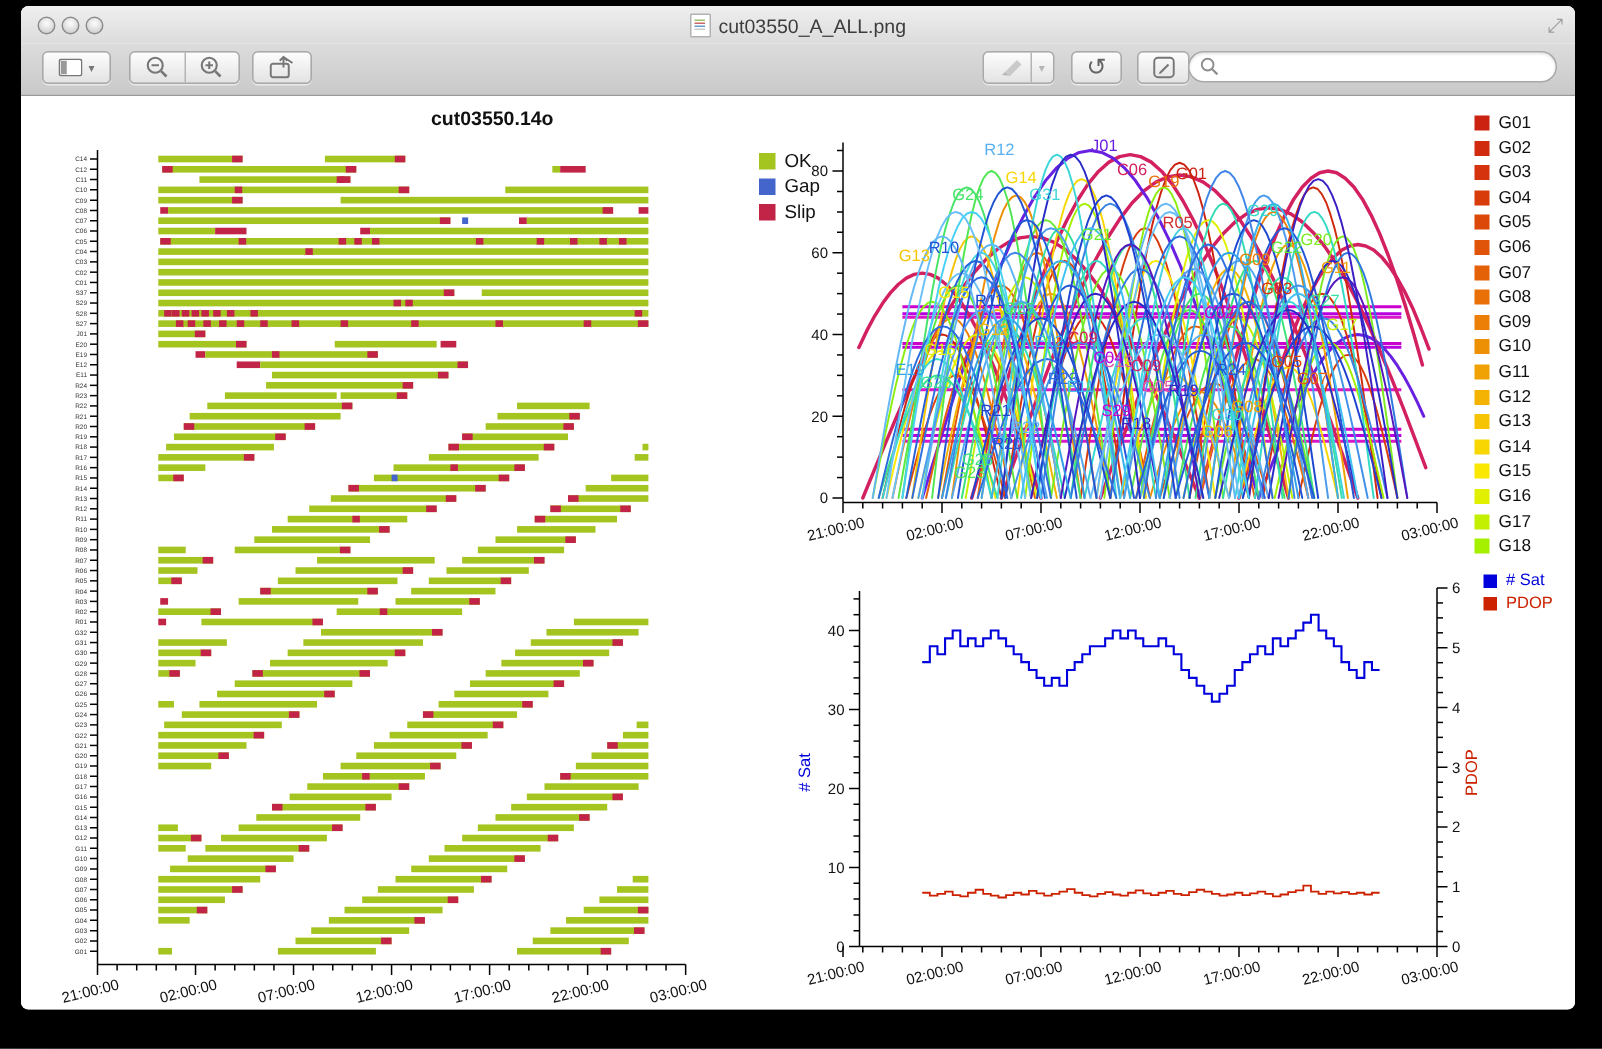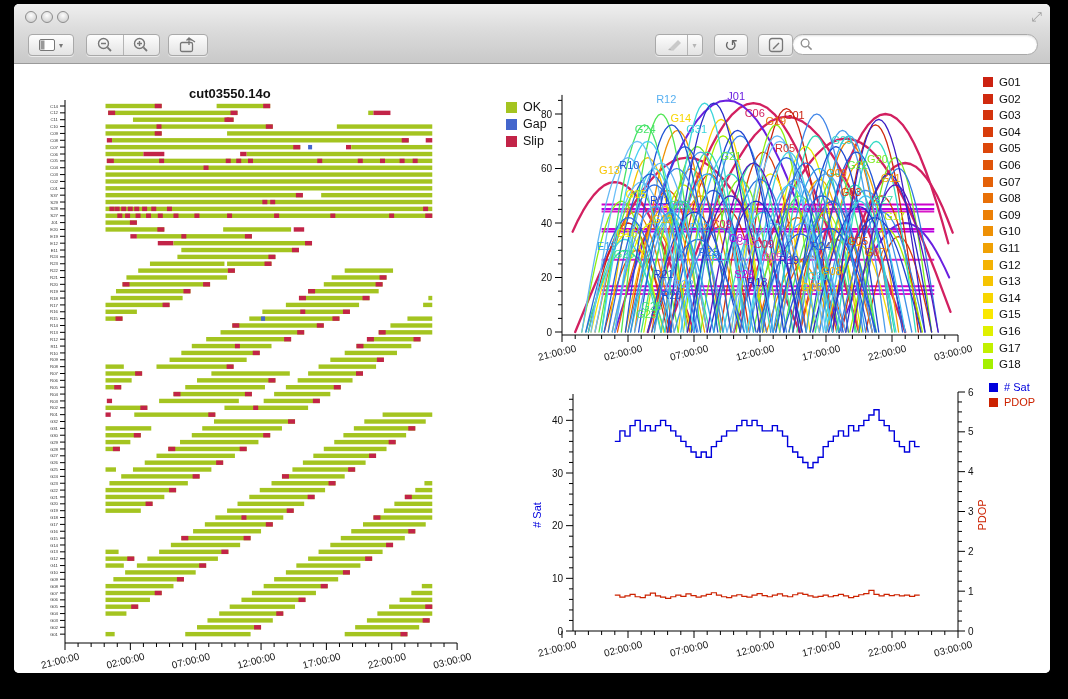--- a/index.html
+++ b/index.html
@@ -40,20 +40,21 @@
   .ylab{position:absolute;font-size:11px;transform:rotate(-90deg);transform-origin:center;white-space:nowrap;}
 </style>
 </head>
 <body>
 
 <div id="window">
   <div id="titlebar">
     <div class="light" style="left:11px"></div>
     <div class="light" style="left:27px"></div>
     <div class="light" style="left:43px"></div>
+    <div id="title"><span class="docicon"></span><span>cut03550_A_ALL.png</span></div>
     <div id="fullscreen">⤢</div>
   </div>
   <div id="toolbar">
     <div class="tbtn" style="left:14px;width:46px">
       <svg class="glyph" width="16" height="12" viewBox="0 0 16 12">
           <rect x="0.5" y="0.5" width="15" height="11" rx="1.5" fill="#fff" stroke="#777"></rect>
           <rect x="1.5" y="1.5" width="4" height="9" fill="#999"></rect>
         </svg>
       <span class="caret">▾</span>
     </div>
@@ -966,21 +967,21 @@
         <text x="544" y="588" font-size="10" fill="#111" text-anchor="middle" font-family="Liberation Sans, DejaVu Sans, sans-serif" transform="rotate(-14 544 588)">21:00:00</text>
         <text x="610" y="588" font-size="10" fill="#111" text-anchor="middle" font-family="Liberation Sans, DejaVu Sans, sans-serif" transform="rotate(-14 610 588)">02:00:00</text>
         <text x="676" y="588" font-size="10" fill="#111" text-anchor="middle" font-family="Liberation Sans, DejaVu Sans, sans-serif" transform="rotate(-14 676 588)">07:00:00</text>
         <text x="742" y="588" font-size="10" fill="#111" text-anchor="middle" font-family="Liberation Sans, DejaVu Sans, sans-serif" transform="rotate(-14 742 588)">12:00:00</text>
         <text x="808" y="588" font-size="10" fill="#111" text-anchor="middle" font-family="Liberation Sans, DejaVu Sans, sans-serif" transform="rotate(-14 808 588)">17:00:00</text>
         <text x="874" y="588" font-size="10" fill="#111" text-anchor="middle" font-family="Liberation Sans, DejaVu Sans, sans-serif" transform="rotate(-14 874 588)">22:00:00</text>
         <text x="940" y="588" font-size="10" fill="#111" text-anchor="middle" font-family="Liberation Sans, DejaVu Sans, sans-serif" transform="rotate(-14 940 588)">03:00:00</text>
         <polyline points="600.8,377.4 605.882,377.4 605.882,366.8666666666667 610.9639999999999,366.8666666666667 610.9639999999999,372.1333333333333 616.046,372.1333333333333 616.046,361.6 621.128,361.6 621.128,356.33333333333337 626.21,356.33333333333337 626.21,366.8666666666667 631.292,366.8666666666667 631.292,361.6 636.374,361.6 636.374,366.8666666666667 641.456,366.8666666666667 641.456,361.6 646.538,361.6 646.538,356.33333333333337 651.62,356.33333333333337 651.62,361.6 656.702,361.6 656.702,366.8666666666667 661.784,366.8666666666667 661.784,372.1333333333333 666.866,372.1333333333333 666.866,377.4 671.948,377.4 671.948,382.66666666666663 677.03,382.66666666666663 677.03,387.93333333333334 682.112,387.93333333333334 682.112,393.2 687.194,393.2 687.194,387.93333333333334 692.276,387.93333333333334 692.276,393.2 697.358,393.2 697.358,382.66666666666663 702.4399999999999,382.66666666666663 702.4399999999999,377.4 707.5219999999999,377.4 707.5219999999999,372.1333333333333 712.604,372.1333333333333 712.604,366.8666666666667 717.686,366.8666666666667 717.686,366.8666666666667 722.768,366.8666666666667 722.768,361.6 727.85,361.6 727.85,356.33333333333337 732.932,356.33333333333337 732.932,361.6 738.014,361.6 738.014,356.33333333333337 743.096,356.33333333333337 743.096,361.6 748.178,361.6 748.178,366.8666666666667 753.26,366.8666666666667 753.26,366.8666666666667 758.342,366.8666666666667 758.342,361.6 763.424,361.6 763.424,366.8666666666667 768.506,366.8666666666667 768.506,372.1333333333333 773.588,372.1333333333333 773.588,382.66666666666663 778.6700000000001,382.66666666666663 778.6700000000001,387.93333333333334 783.752,387.93333333333334 783.752,393.2 788.8340000000001,393.2 788.8340000000001,398.4666666666667 793.916,398.4666666666667 793.916,403.73333333333335 798.998,403.73333333333335 798.998,398.4666666666667 804.0799999999999,398.4666666666667 804.0799999999999,393.2 809.162,393.2 809.162,382.66666666666663 814.244,382.66666666666663 814.244,377.4 819.326,377.4 819.326,372.1333333333333 824.408,372.1333333333333 824.408,366.8666666666667 829.49,366.8666666666667 829.49,372.1333333333333 834.572,372.1333333333333 834.572,361.6 839.654,361.6 839.654,366.8666666666667 844.736,366.8666666666667 844.736,361.6 849.818,361.6 849.818,356.33333333333337 854.9,356.33333333333337 854.9,351.06666666666666 859.982,351.06666666666666 859.982,345.8 865.064,345.8 865.064,356.33333333333337 870.146,356.33333333333337 870.146,361.6 875.228,361.6 875.228,366.8666666666667 880.31,366.8666666666667 880.31,377.4 885.392,377.4 885.392,382.66666666666663 890.4739999999999,382.66666666666663 890.4739999999999,387.93333333333334 895.556,387.93333333333334 895.556,377.4 900.6379999999999,377.4 900.6379999999999,382.66666666666663 905.72,382.66666666666663" fill="none" stroke="#0000dd" stroke-width="1.4"></polyline>
         <polyline points="600.8,531.15 605.882,531.15 605.882,533.1416666666667 610.9639999999999,533.1416666666667 610.9639999999999,531.9466666666667 616.046,531.9466666666667 616.046,530.3533333333334 621.128,530.3533333333334 621.128,532.7433333333333 626.21,532.7433333333333 626.21,533.54 631.292,533.54 631.292,531.15 636.374,531.15 636.374,529.1583333333333 641.456,529.1583333333333 641.456,531.9466666666667 646.538,531.9466666666667 646.538,533.1416666666667 651.62,533.1416666666667 651.62,534.3366666666667 656.702,534.3366666666667 656.702,532.7433333333333 661.784,532.7433333333333 661.784,531.15 666.866,531.15 666.866,532.345 671.948,532.345 671.948,529.955 677.03,529.955 677.03,531.5483333333333 682.112,531.5483333333333 682.112,533.1416666666667 687.194,533.1416666666667 687.194,531.9466666666667 692.276,531.9466666666667 692.276,530.3533333333334 697.358,530.3533333333334 697.358,528.76 702.4399999999999,528.76 702.4399999999999,531.15 707.5219999999999,531.15 707.5219999999999,532.7433333333333 712.604,532.7433333333333 712.604,533.54 717.686,533.54 717.686,531.9466666666667 722.768,531.9466666666667 722.768,530.7516666666667 727.85,530.7516666666667 727.85,532.345 732.932,532.345 732.932,533.1416666666667 738.014,533.1416666666667 738.014,531.15 743.096,531.15 743.096,529.5566666666666 748.178,529.5566666666666 748.178,531.5483333333333 753.26,531.5483333333333 753.26,532.7433333333333 758.342,532.7433333333333 758.342,531.15 763.424,531.15 763.424,529.955 768.506,529.955 768.506,531.9466666666667 773.588,531.9466666666667 773.588,532.7433333333333 778.6700000000001,532.7433333333333 778.6700000000001,530.7516666666667 783.752,530.7516666666667 783.752,529.1583333333333 788.8340000000001,529.1583333333333 788.8340000000001,530.3533333333334 793.916,530.3533333333334 793.916,531.9466666666667 798.998,531.9466666666667 798.998,533.1416666666667 804.0799999999999,533.1416666666667 804.0799999999999,532.345 809.162,532.345 809.162,531.15 814.244,531.15 814.244,532.7433333333333 819.326,532.7433333333333 819.326,531.5483333333333 824.408,531.5483333333333 824.408,530.3533333333334 829.49,530.3533333333334 829.49,531.9466666666667 834.572,531.9466666666667 834.572,533.54 839.654,533.54 839.654,532.345 844.736,532.345 844.736,530.7516666666667 849.818,530.7516666666667 849.818,529.5566666666666 854.9,529.5566666666666 854.9,526.37 859.982,526.37 859.982,530.3533333333334 865.064,530.3533333333334 865.064,531.9466666666667 870.146,531.9466666666667 870.146,530.3533333333334 875.228,530.3533333333334 875.228,531.5483333333333 880.31,531.5483333333333 880.31,530.7516666666667 885.392,530.7516666666667 885.392,531.9466666666667 890.4739999999999,531.9466666666667 890.4739999999999,531.15 895.556,531.15 895.556,532.345 900.6379999999999,532.345 900.6379999999999,531.15 905.72,531.15" fill="none" stroke="#cc2200" stroke-width="1.2"></polyline>
       </svg>
-    <div class="ttl" style="left:175px;top:22px;width:180px;text-align:left">cut03550.14o</div>
+    <div class="ttl" style="left:175px;top:7px;width:180px;text-align:right">cut03550.14o</div>
     <div class="legend" id="legend1" style="left:492px;top:36px">
         <div class="li">
           <span class="sw" style="background: rgb(164, 196, 32);"></span>
           <span>OK</span>
         </div>
         <div class="li">
           <span class="sw" style="background: rgb(68, 102, 204);"></span>
           <span>Gap</span>
         </div>
         <div class="li">

